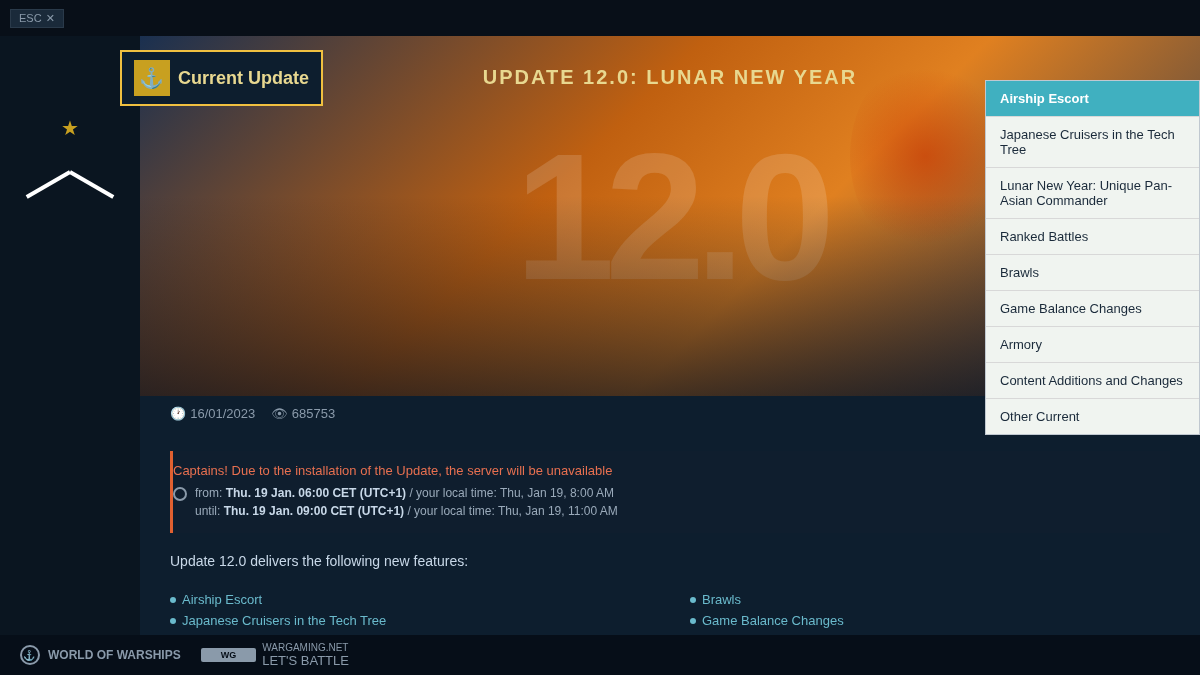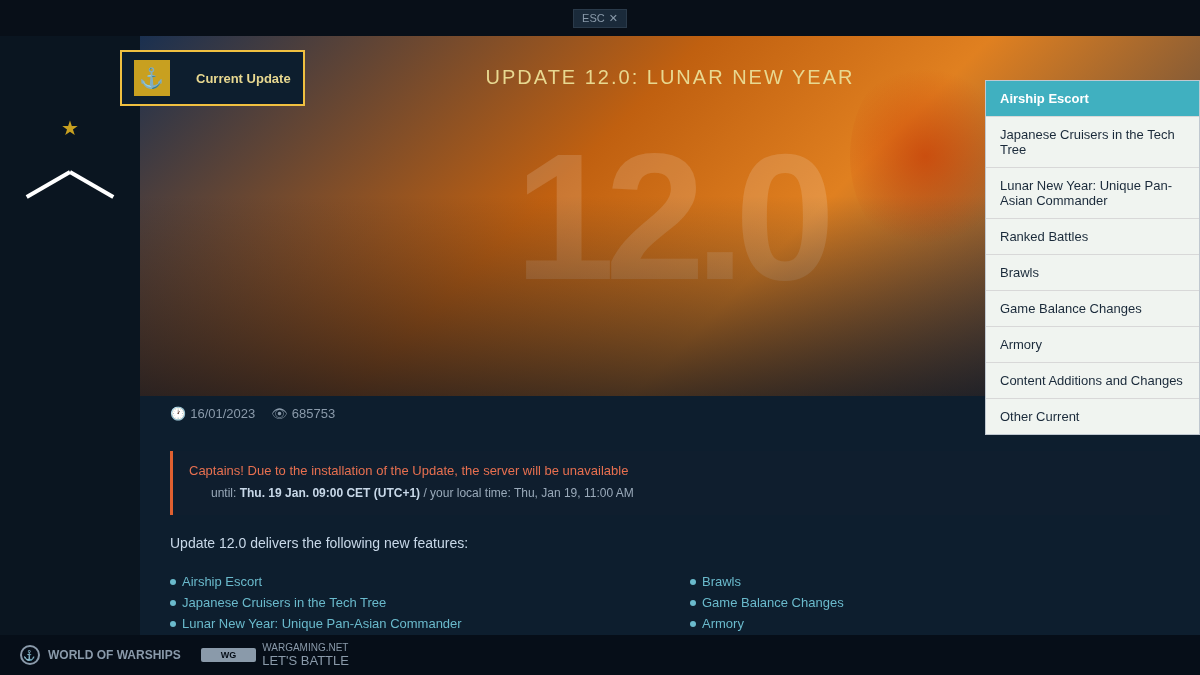--- a/index.html
+++ b/index.html
@@ -16,21 +16,21 @@
     
     .top-bar {
       position: absolute;
       top: 0;
       left: 0;
       right: 0;
       height: 36px;
       background: #080f18;
       display: flex;
       align-items: center;
-      justify-content: center;
+      justify-content: flex-start;
       padding: 0 10px;
       z-index: 100;
     }
     .esc-button {
       background: #1a2a3a;
       border: 1px solid #2a3a4a;
       color: #8a9aaa;
       font-size: 11px;
       padding: 2px 8px;
       cursor: pointer;
@@ -70,24 +70,23 @@
       width: 36px;
       height: 36px;
       background: #c8a020;
       display: flex;
       align-items: center;
       justify-content: center;
       font-size: 20px;
     }
     .current-update-text {
       color: #e8d890;
-      font-size: 13px;
+      font-size: 18px;
       font-weight: bold;
       white-space: nowrap;
-      margin-left: 18px;
     }
 
     .star-icon {
       color: #c8a020;
       font-size: 20px;
       margin-top: 60px;
     }
 
     
     .chevron-up {
@@ -151,21 +150,21 @@
       user-select: none;
     }
 
     .hero-title {
       position: absolute;
       top: 30px;
       left: 50%;
       transform: translateX(-50%);
       color: #e8d890;
       font-size: 20px;
-      font-weight: normal;
+      font-weight: bold;
       letter-spacing: 2px;
       text-transform: uppercase;
       white-space: nowrap;
     }
 
     
     .dragon-area {
       position: absolute;
       right: 200px;
       top: 20px;
@@ -206,21 +205,21 @@
     
     .content-body {
       background: #0d1e2e;
       padding: 20px 30px 40px 30px;
     }
 
     
     .warning-box {
       border-left: 3px solid #e06030;
       background: #0f1e2e;
-      padding: 12px 16px;
+      padding: 12px 0;
       margin-bottom: 20px;
     }
     .warning-title {
       color: #e87050;
       font-size: 13px;
       margin-bottom: 8px;
     }
     .warning-row {
       display: flex;
       align-items: flex-start;
@@ -410,20 +409,28 @@
     <span>
       <span>👁</span>
       <span>685753</span>
     </span>
   </div>
 
   <div class="content-body">
 
     <div class="warning-box">
       <div class="warning-title">Captains! Due to the installation of the Update, the server will be unavailable</div>
+      <div class="warning-row">
+        <div class="clock-icon"></div>
+        <span>
+          <span>from:</span>
+          <span class="warning-bold">Thu. 19 Jan. 06:00 CET (UTC+1)</span>
+          <span>/ your local time: Thu, Jan 19, 8:00 AM</span>
+        </span>
+      </div>
       <div class="warning-row">
         <div style="width:14px; flex-shrink:0;"></div>
         <span>
           <span>until:</span>
           <span class="warning-bold">Thu. 19 Jan. 09:00 CET (UTC+1)</span>
           <span>/ your local time: Thu, Jan 19, 11:00 AM</span>
         </span>
       </div>
     </div>
 

